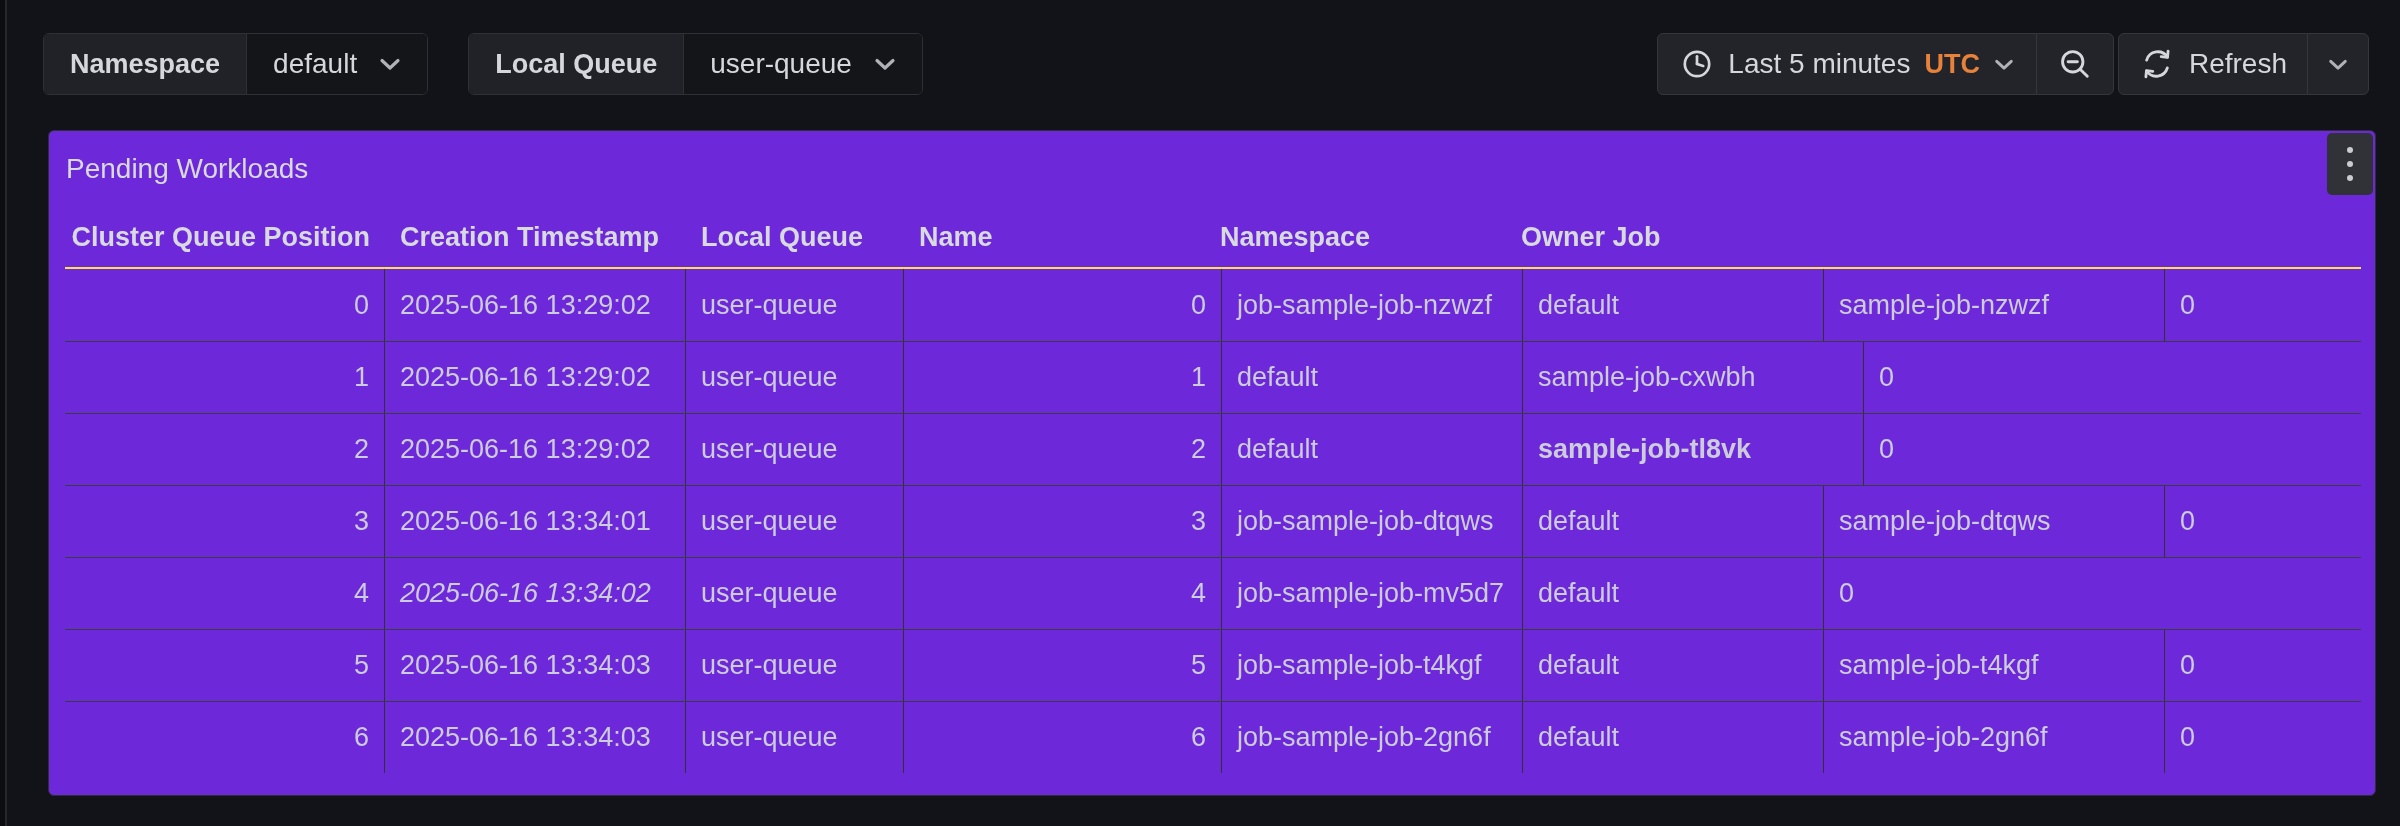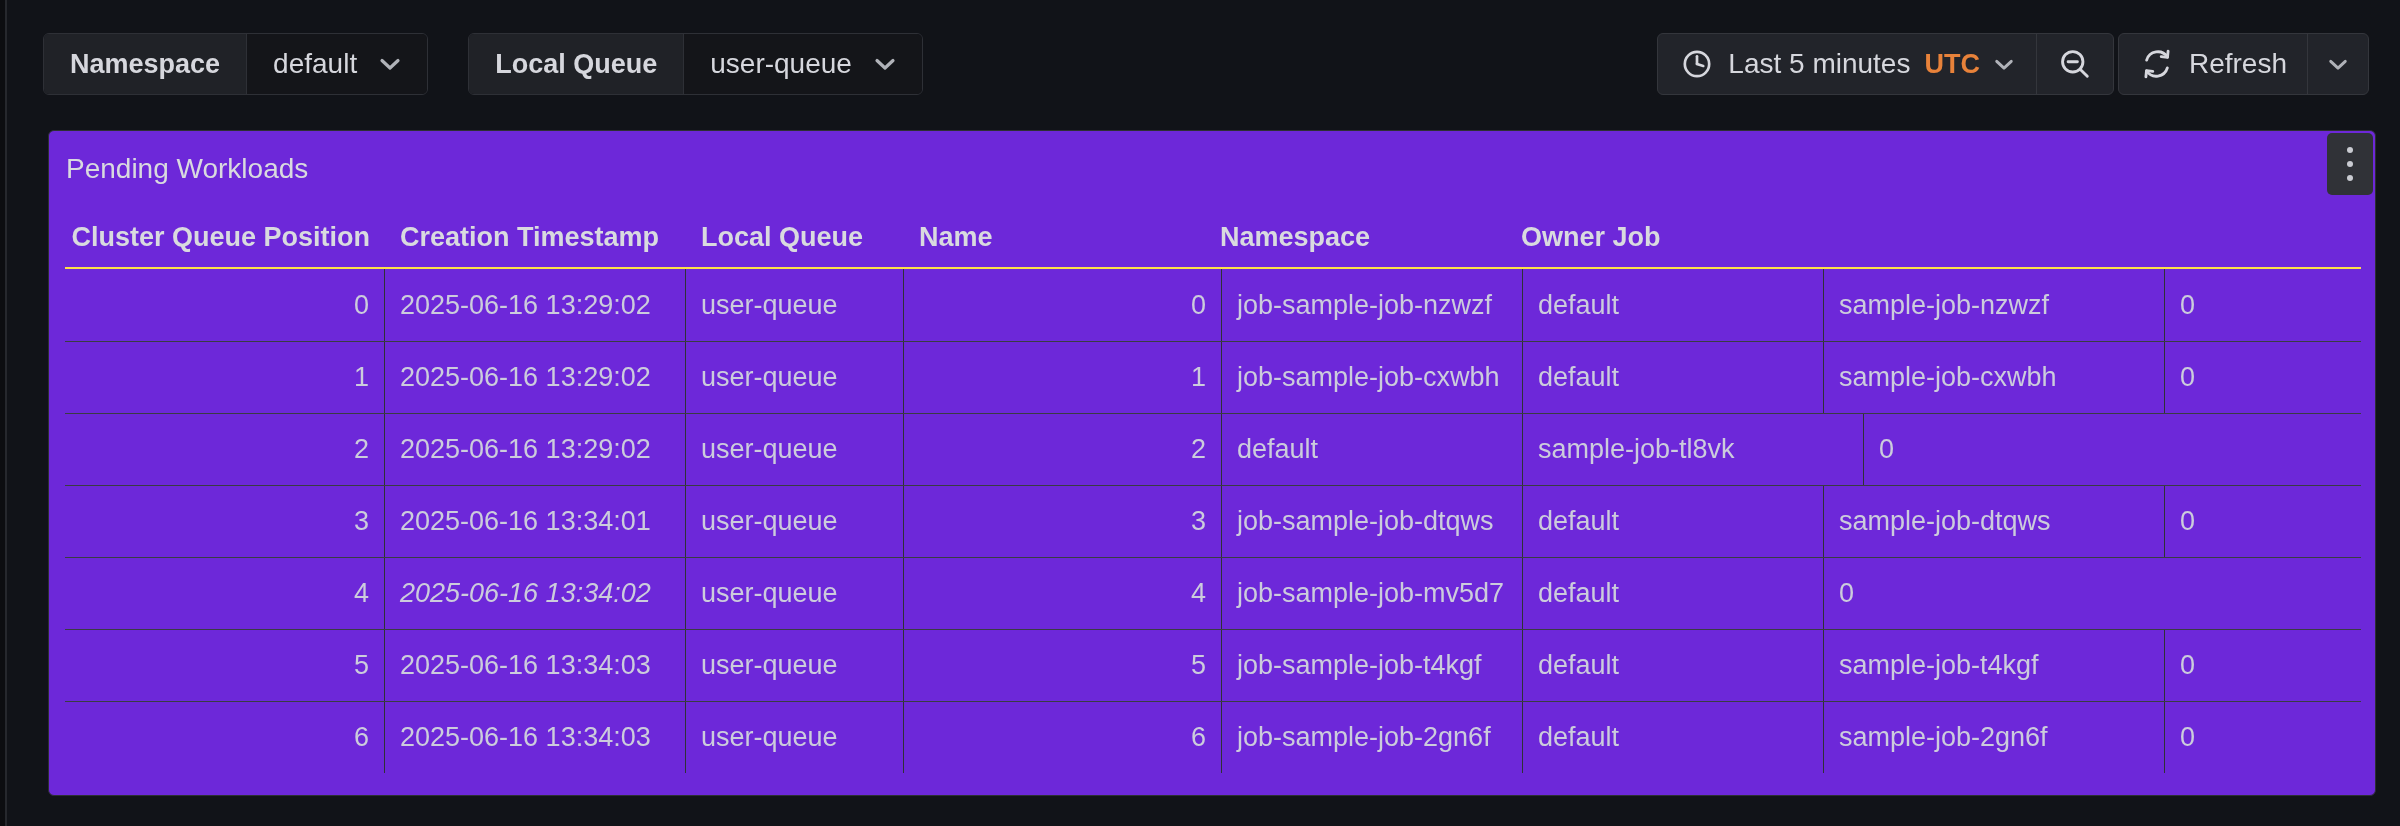--- a/index.html
+++ b/index.html
@@ -157,32 +157,31 @@
           <div class="td" style="width: 301px;">job-sample-job-nzwzf</div>
           <div class="td" style="width: 301px;">default</div>
           <div class="td" style="width: 341px;">sample-job-nzwzf</div>
           <div class="td" style="width: 196px;">0</div>
         </div>
         <div class="tr">
           <div class="td alright" style="width: 320px;">1</div>
           <div class="td" style="width: 301px;">2025-06-16 13:29:02</div>
           <div class="td" style="width: 218px;">user-queue</div>
           <div class="td alright" style="width: 318px;">1</div>
-          <div class="td" style="width: 301px;">job-sample-job-cxwbh</div>
           <div class="td" style="width: 301px;">default</div>
           <div class="td" style="width: 341px;">sample-job-cxwbh</div>
           <div class="td" style="width: 196px;">0</div>
         </div>
         <div class="tr">
           <div class="td alright" style="width: 320px;">2</div>
           <div class="td" style="width: 301px;">2025-06-16 13:29:02</div>
           <div class="td" style="width: 218px;">user-queue</div>
           <div class="td alright" style="width: 318px;">2</div>
           <div class="td" style="width: 301px;">default</div>
-          <div class="td" style="width: 341px;">sample-job-tl8vk</div>
+          <div class="td" style="width: 341px; font-weight: bold;">sample-job-tl8vk</div>
           <div class="td" style="width: 196px;">0</div>
         </div>
         <div class="tr">
           <div class="td alright" style="width: 320px;">3</div>
           <div class="td" style="width: 301px;">2025-06-16 13:34:01</div>
           <div class="td" style="width: 218px;">user-queue</div>
           <div class="td alright" style="width: 318px;">3</div>
           <div class="td" style="width: 301px;">job-sample-job-dtqws</div>
           <div class="td" style="width: 301px;">default</div>
           <div class="td" style="width: 341px;">sample-job-dtqws</div>

